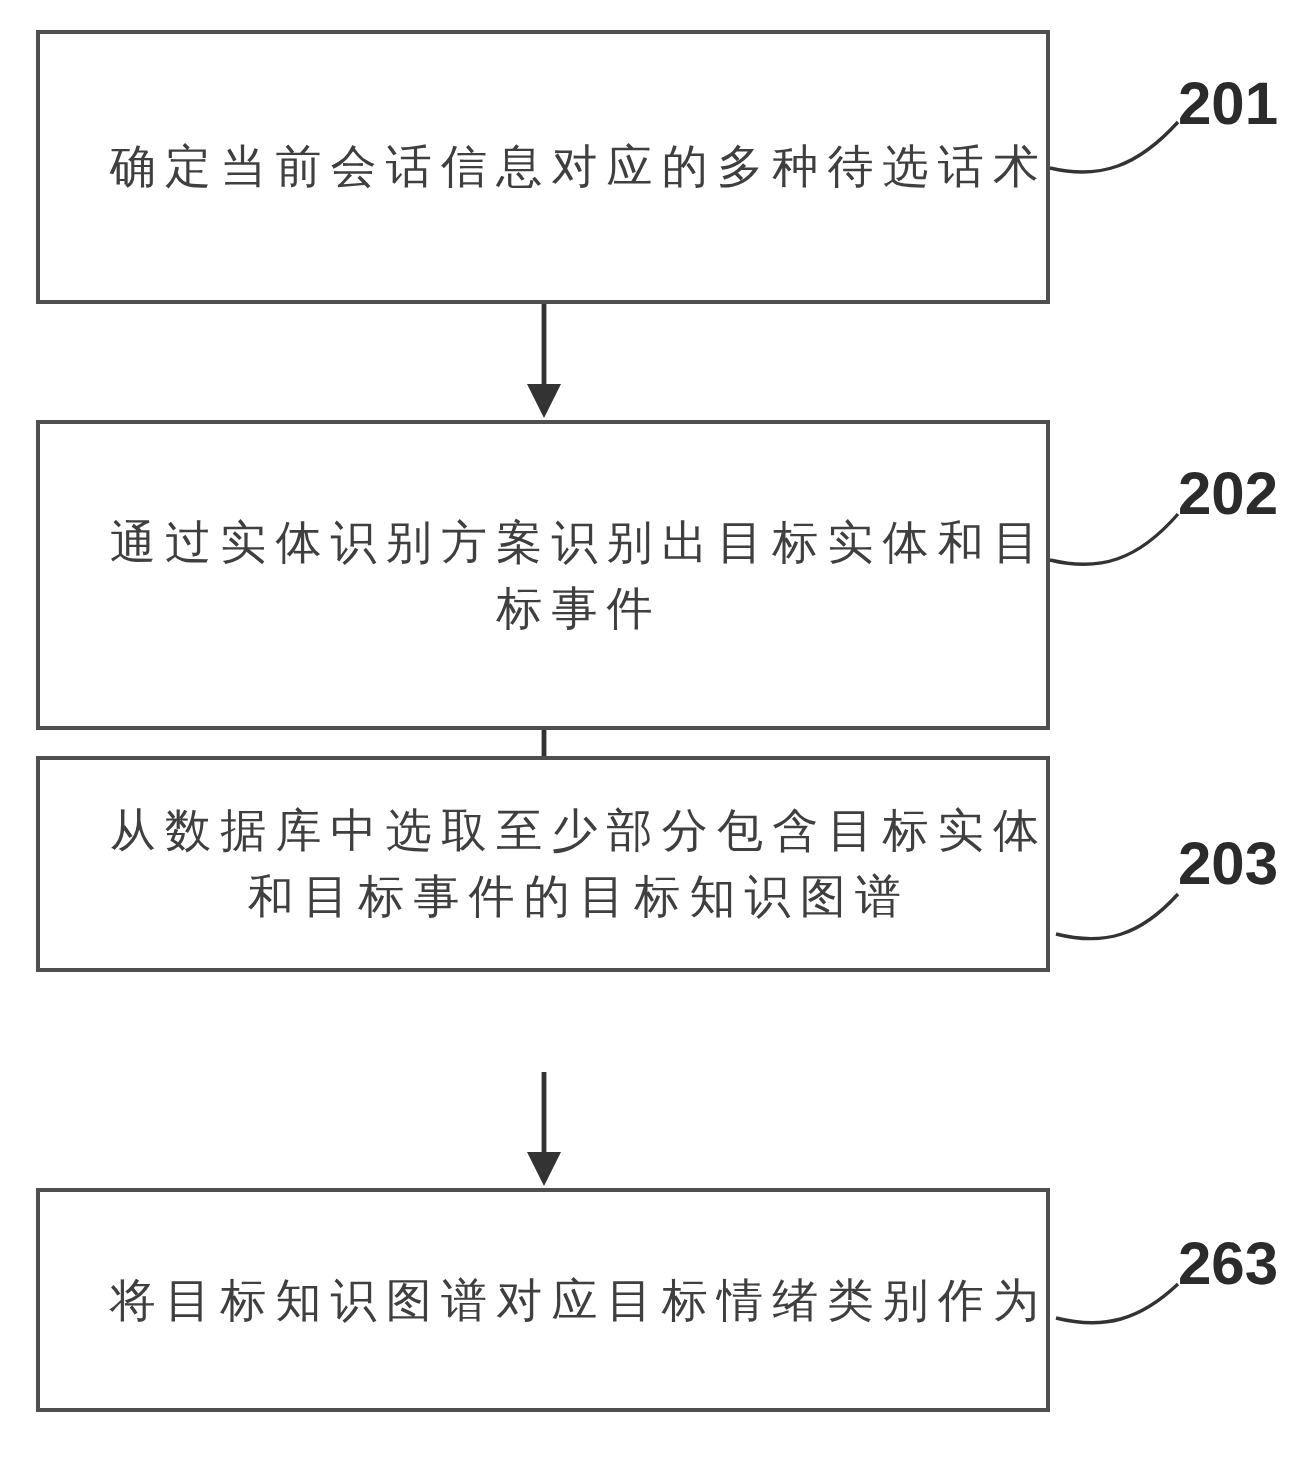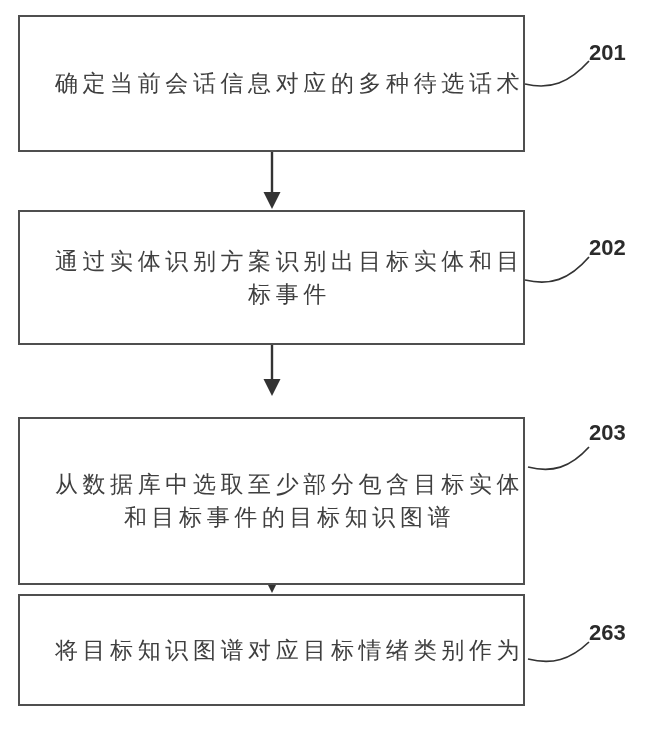--- a/index.html
+++ b/index.html
@@ -40,28 +40,28 @@
     line-height: 33px;
     letter-spacing: 4.6px;
     color: #3f3f3f;
     white-space: nowrap;
     text-align: center;
   }
   .step-label {
     position: absolute;
     left: 589px;
     font-family: "Liberation Sans", sans-serif;
-    font-size: 22px;
+    font-size: 30px;
     font-weight: 600;
     line-height: 30px;
     color: #2b2b2b;
   }
   .box-201 { top: 15px;  height: 137px; }
-  .box-202 { top: 210px; height: 135px; }
-  .box-203 { top: 417px; height: 168px; }
+  .box-202 { top: 210px; height: 155px; }
+  .box-203 { top: 378px; height: 108px; }
   .box-204 { top: 594px; height: 112px; }
   .label-201 { top: 38px;  }
   .label-202 { top: 233px; }
   .label-203 { top: 399px; margin-top: 19px; }
   .label-204 { top: 618px; }
 </style>
 </head>
 <body>
 
 <div class="figure">

